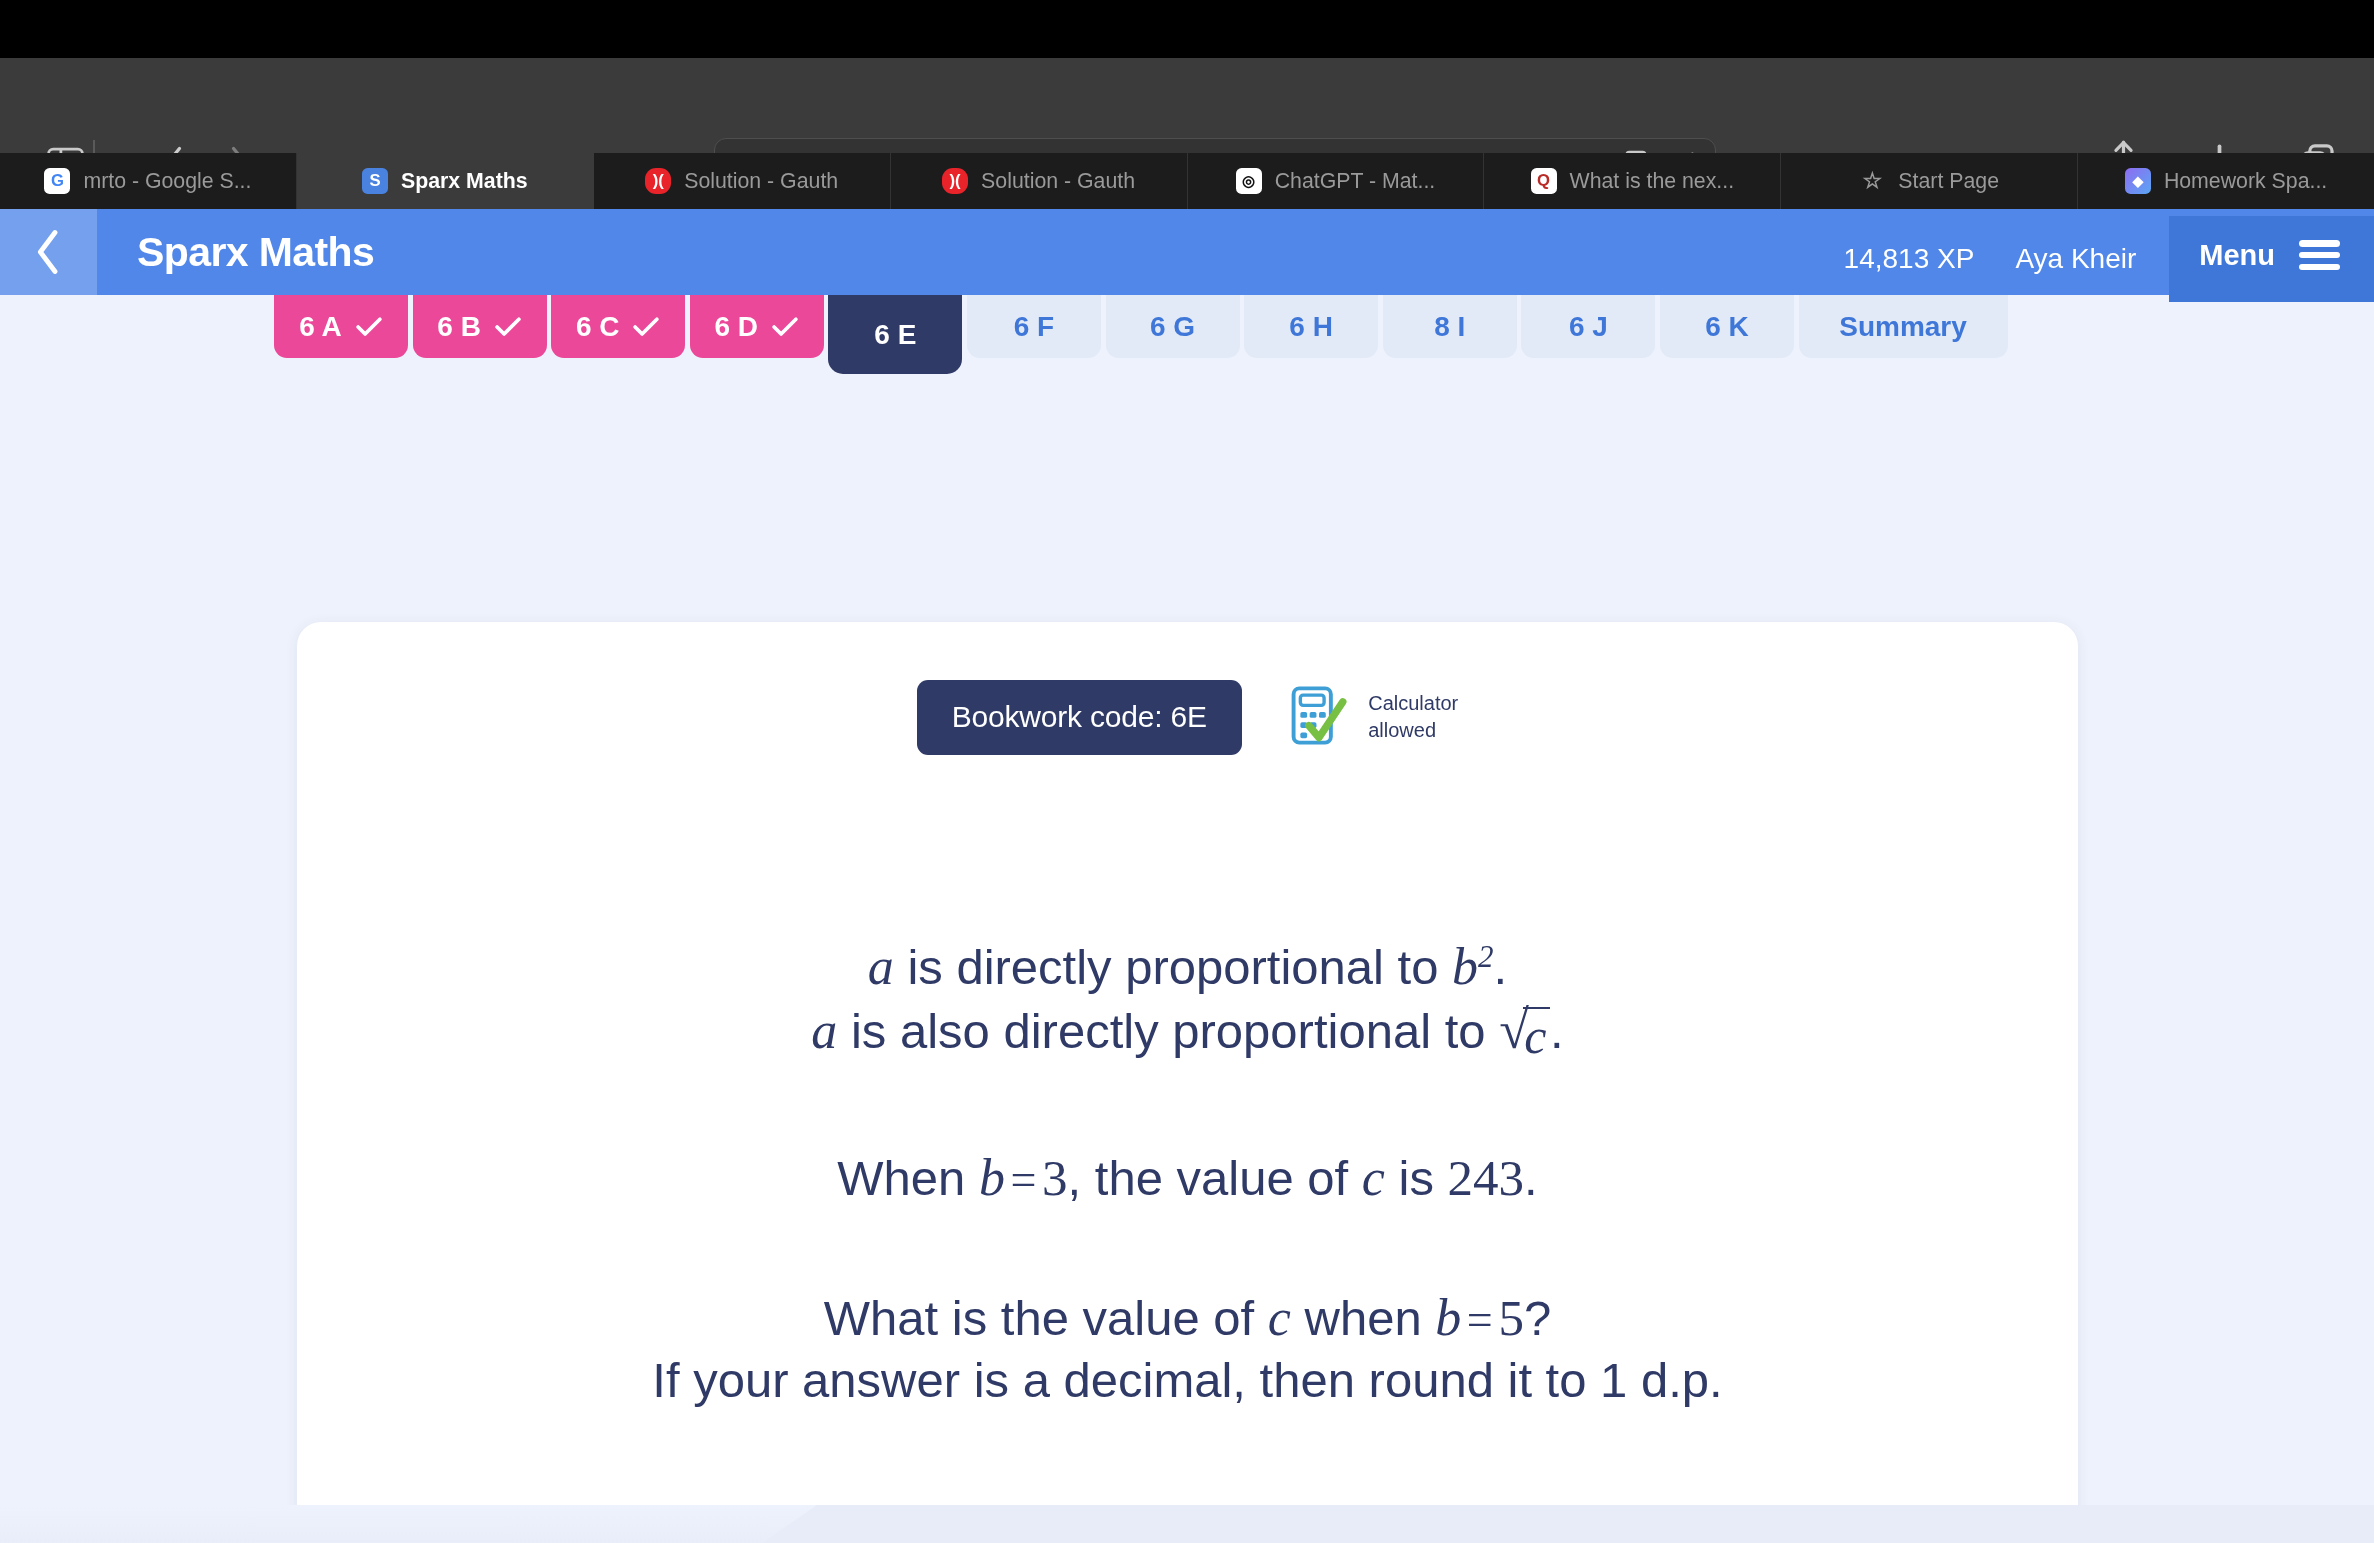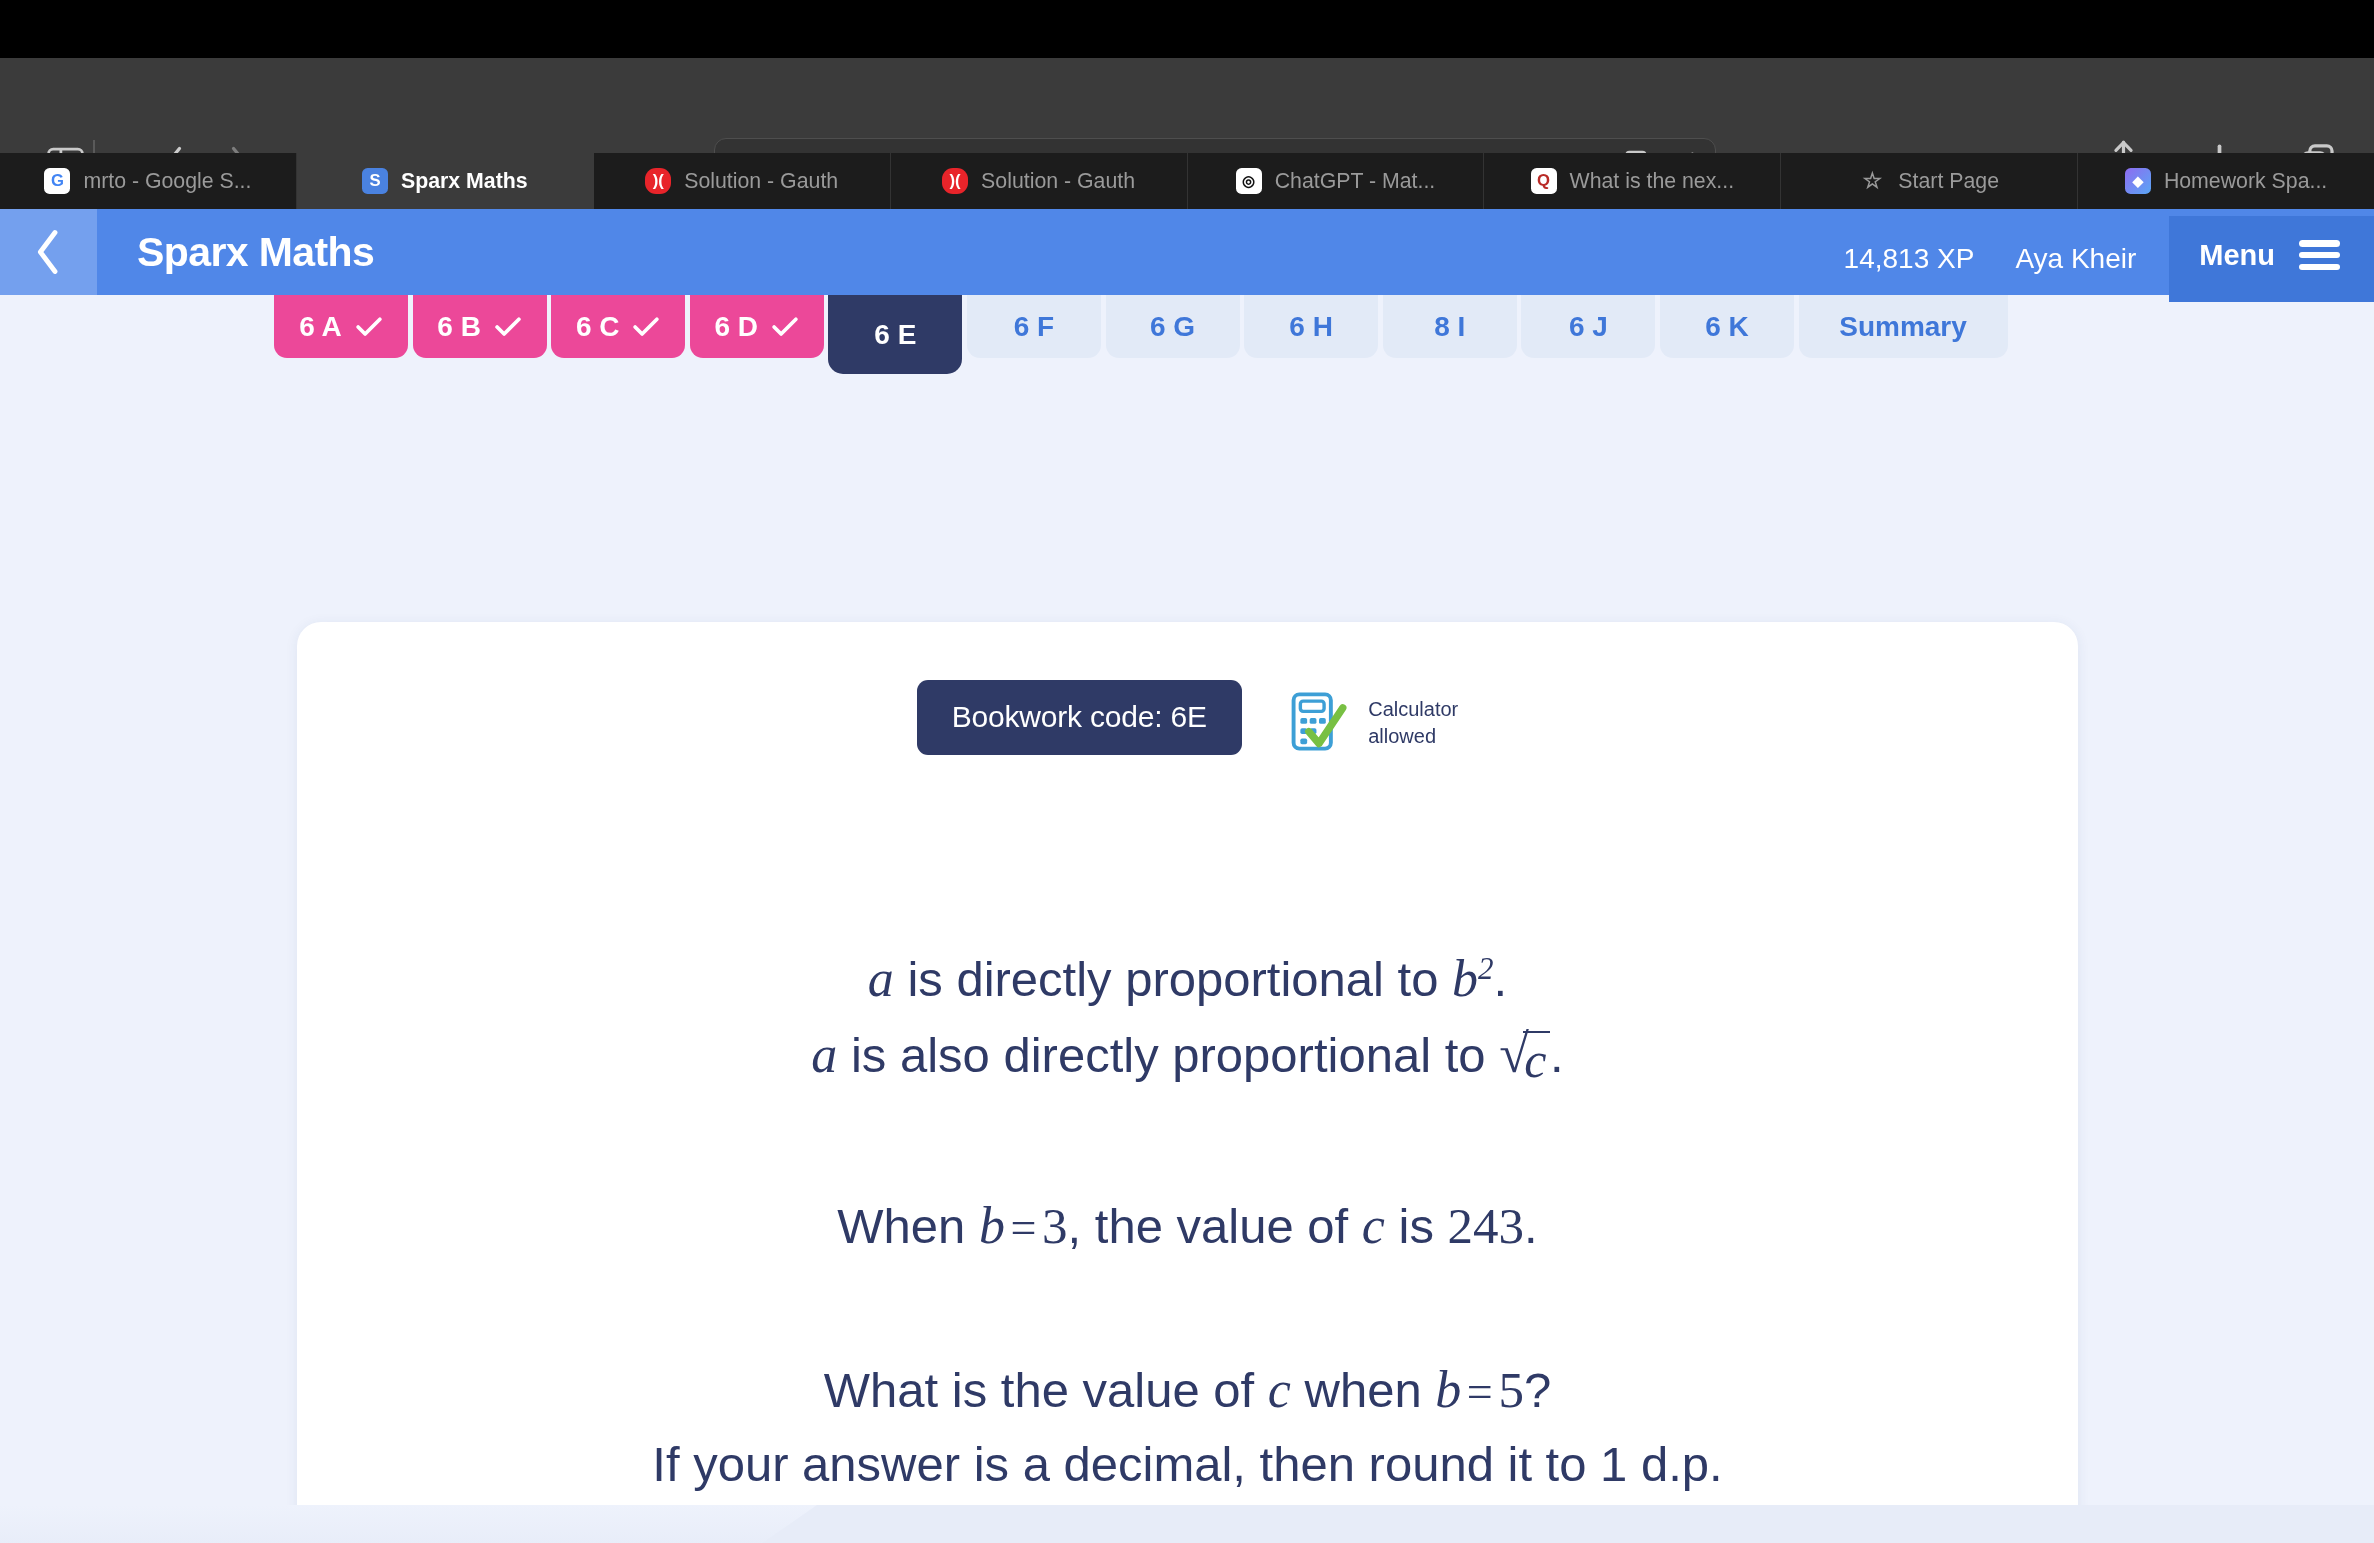--- a/index.html
+++ b/index.html
@@ -74,34 +74,34 @@
   .ttab.current { background:#2f3a66; color:#fff; height:79px; border-radius:0 0 15px 15px; }
   .ttab.wide { min-width:209px; }
 
   
   #question-card {
     position:absolute; left:297px; top:413px; width:1781px; height:1097px;
     background:#fff; border-radius:24px 24px 24px 24px;
     box-shadow:0 2.8px 13px rgba(40,60,110,0.08);
   }
 
-  #card-top { position:absolute; left:0; top:58px; width:100%; display:flex; justify-content:center; align-items:flex-end; gap:48px; }
+  #card-top { position:absolute; left:0; top:58px; width:100%; display:flex; justify-content:center; align-items:center; gap:48px; }
   #bookwork-badge {
     background:#2f3a66; color:#fff; border-radius:11px;
     padding:20.4px 35px; font-size:30px; letter-spacing:-0.2px;
   }
   #calc-note { display:flex; align-items:center; gap:20.4px; }
   #calc-text { color:#2f3a66; font-size:20px; line-height:1.36; }
 
   #question-body {
     position:absolute; left:0; top:311px; width:100%;
     text-align:center; color:#2f3a66;
     font-size:49px; line-height:1.16;
   }
-  .qline { margin:16px; padding:0; }
+  .qline { margin:4px; padding:0; }
   .gap-lg { height:78px; }
   .gap-md { height:72px; }
   .mv { font-family:"Liberation Serif", serif; font-style:italic; font-size:52px; }
   .mnum { font-family:"Liberation Serif", serif; font-size:51px; }
   .meq { font-family:"Liberation Serif", serif; font-size:46px; padding:0 5.6px; }
   sup.mexp { font-family:"Liberation Serif", serif; font-style:italic; font-size:31px; vertical-align:super; line-height:0; }
   .sqrt { display:inline-flex; align-items:flex-start; font-family:"Liberation Serif", serif; }
   .sqrt .radical { font-size:54px; line-height:0.86; }
   .sqrt .radicand { border-top:2.8px solid #2f3a66; padding:1.9px 3.7px 0 0.9px; font-style:italic; font-size:50px; line-height:1; margin-left:-5.6px; }
 

